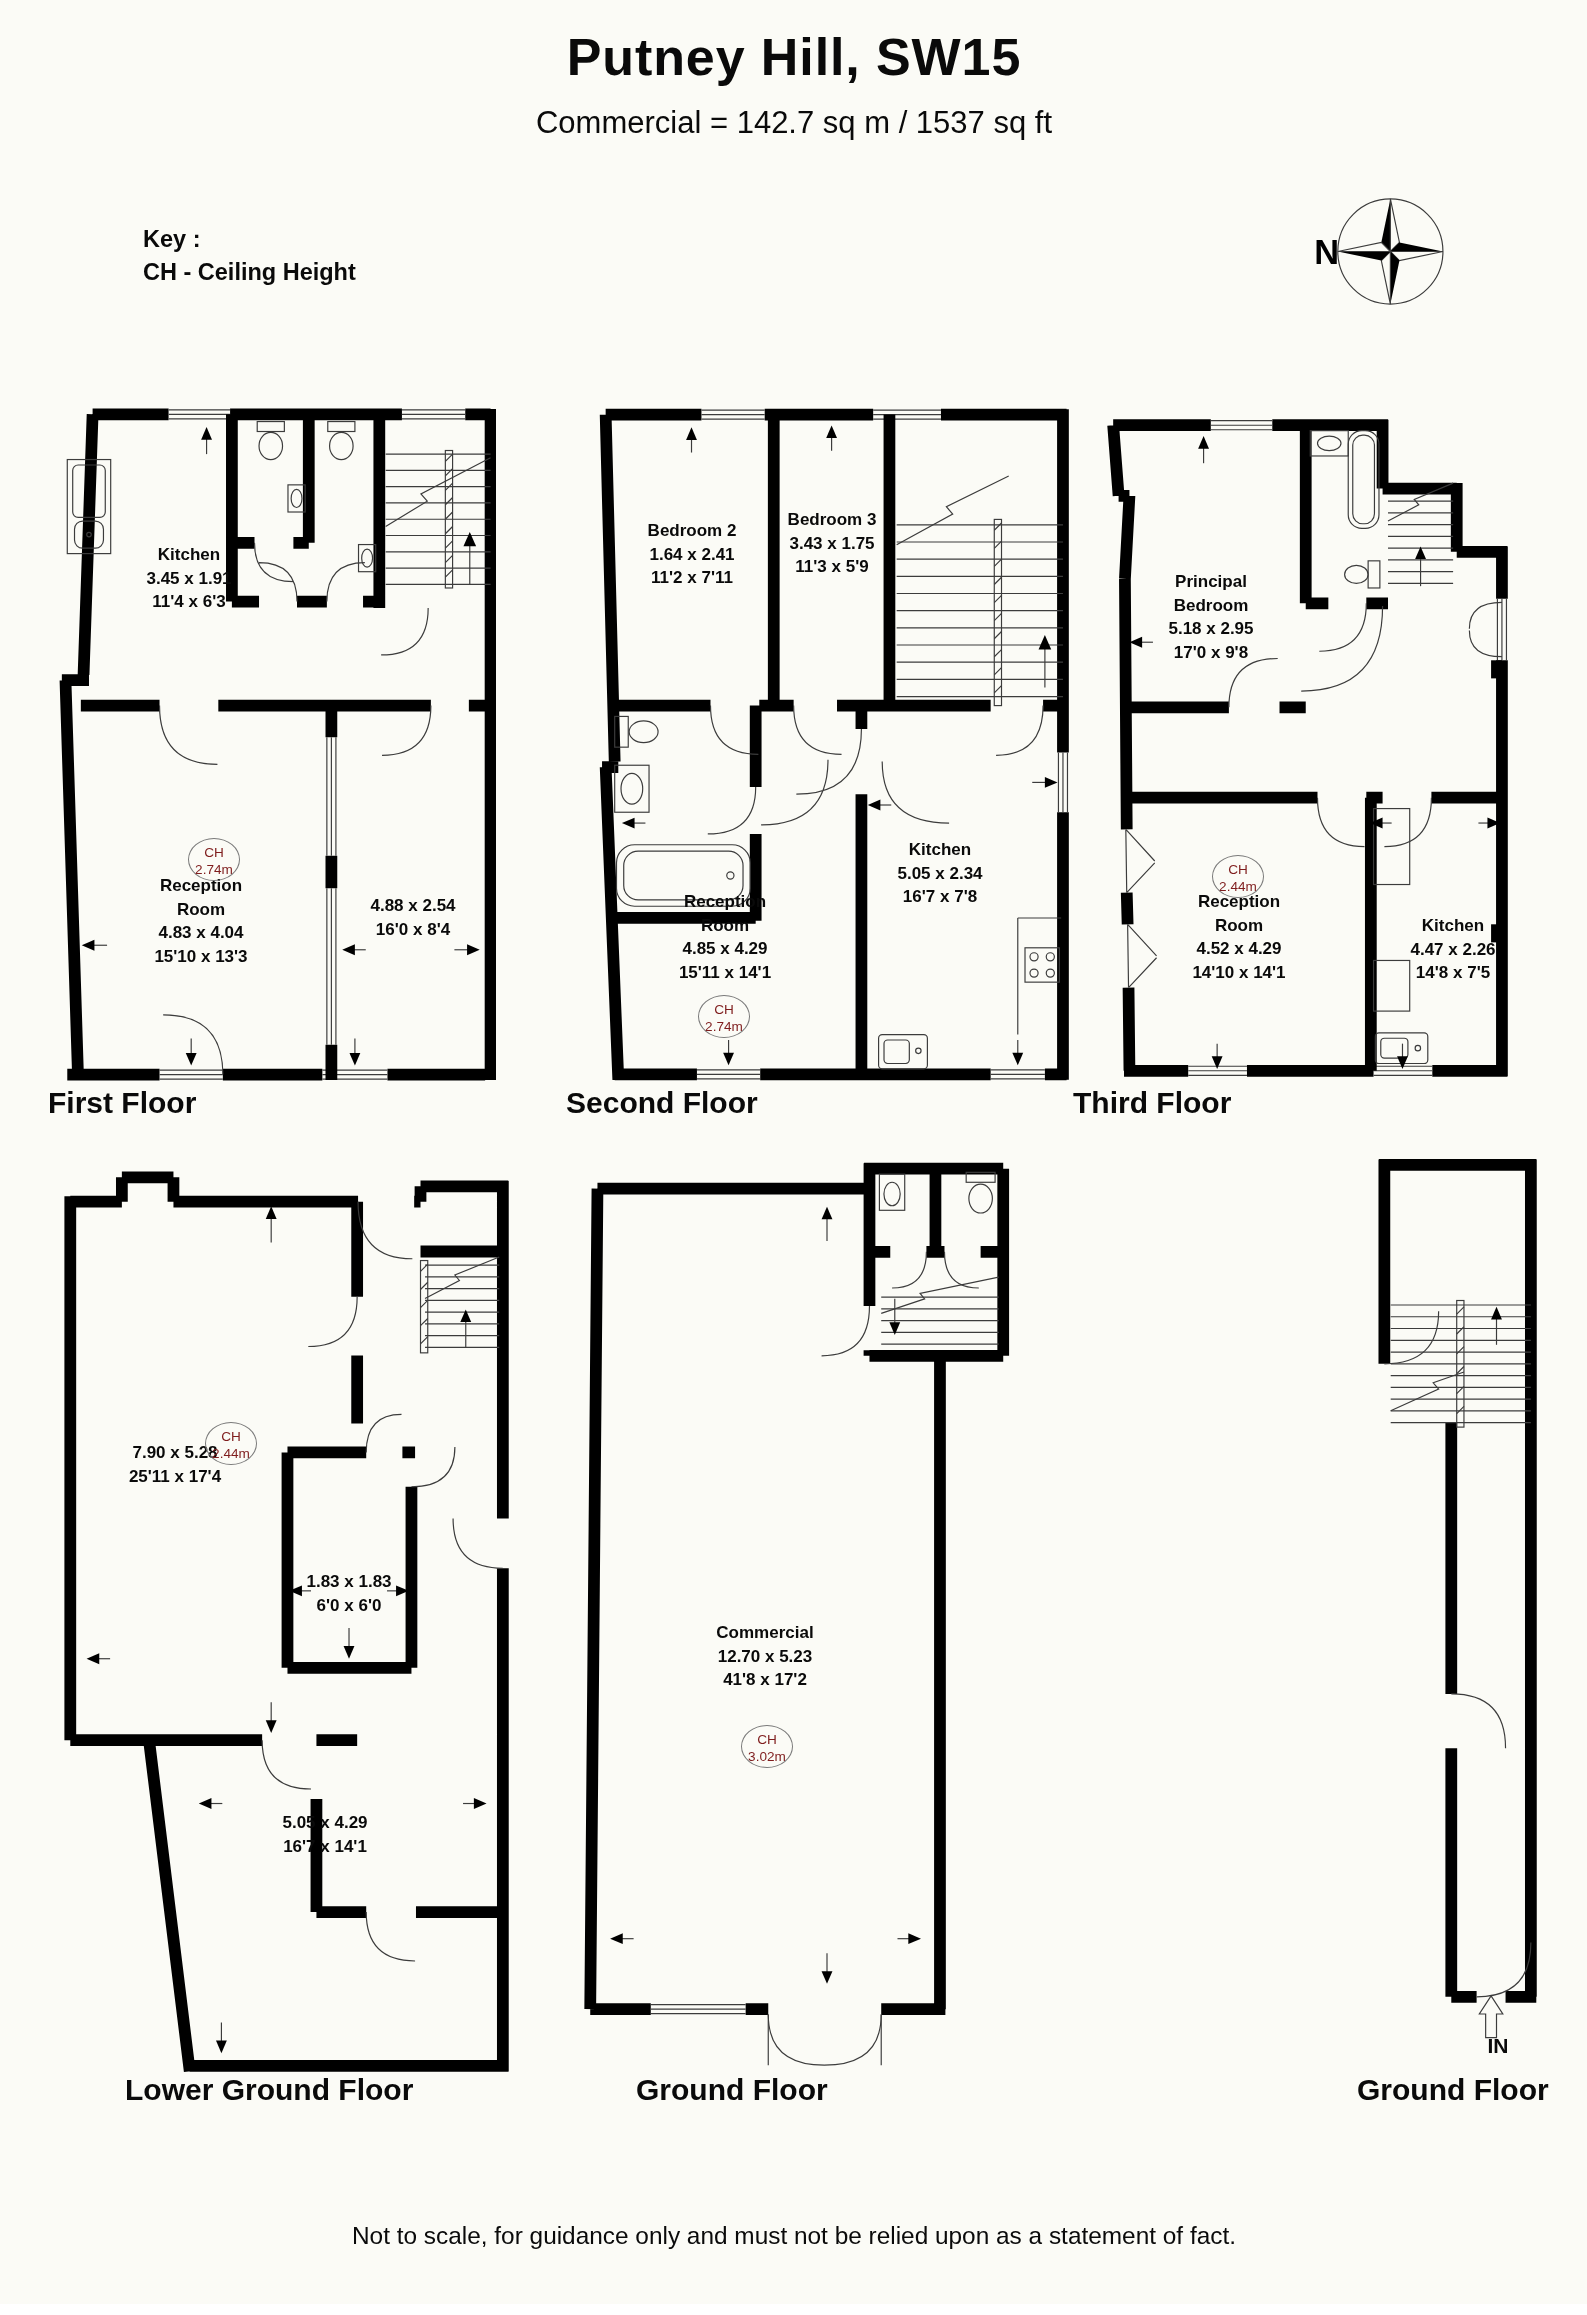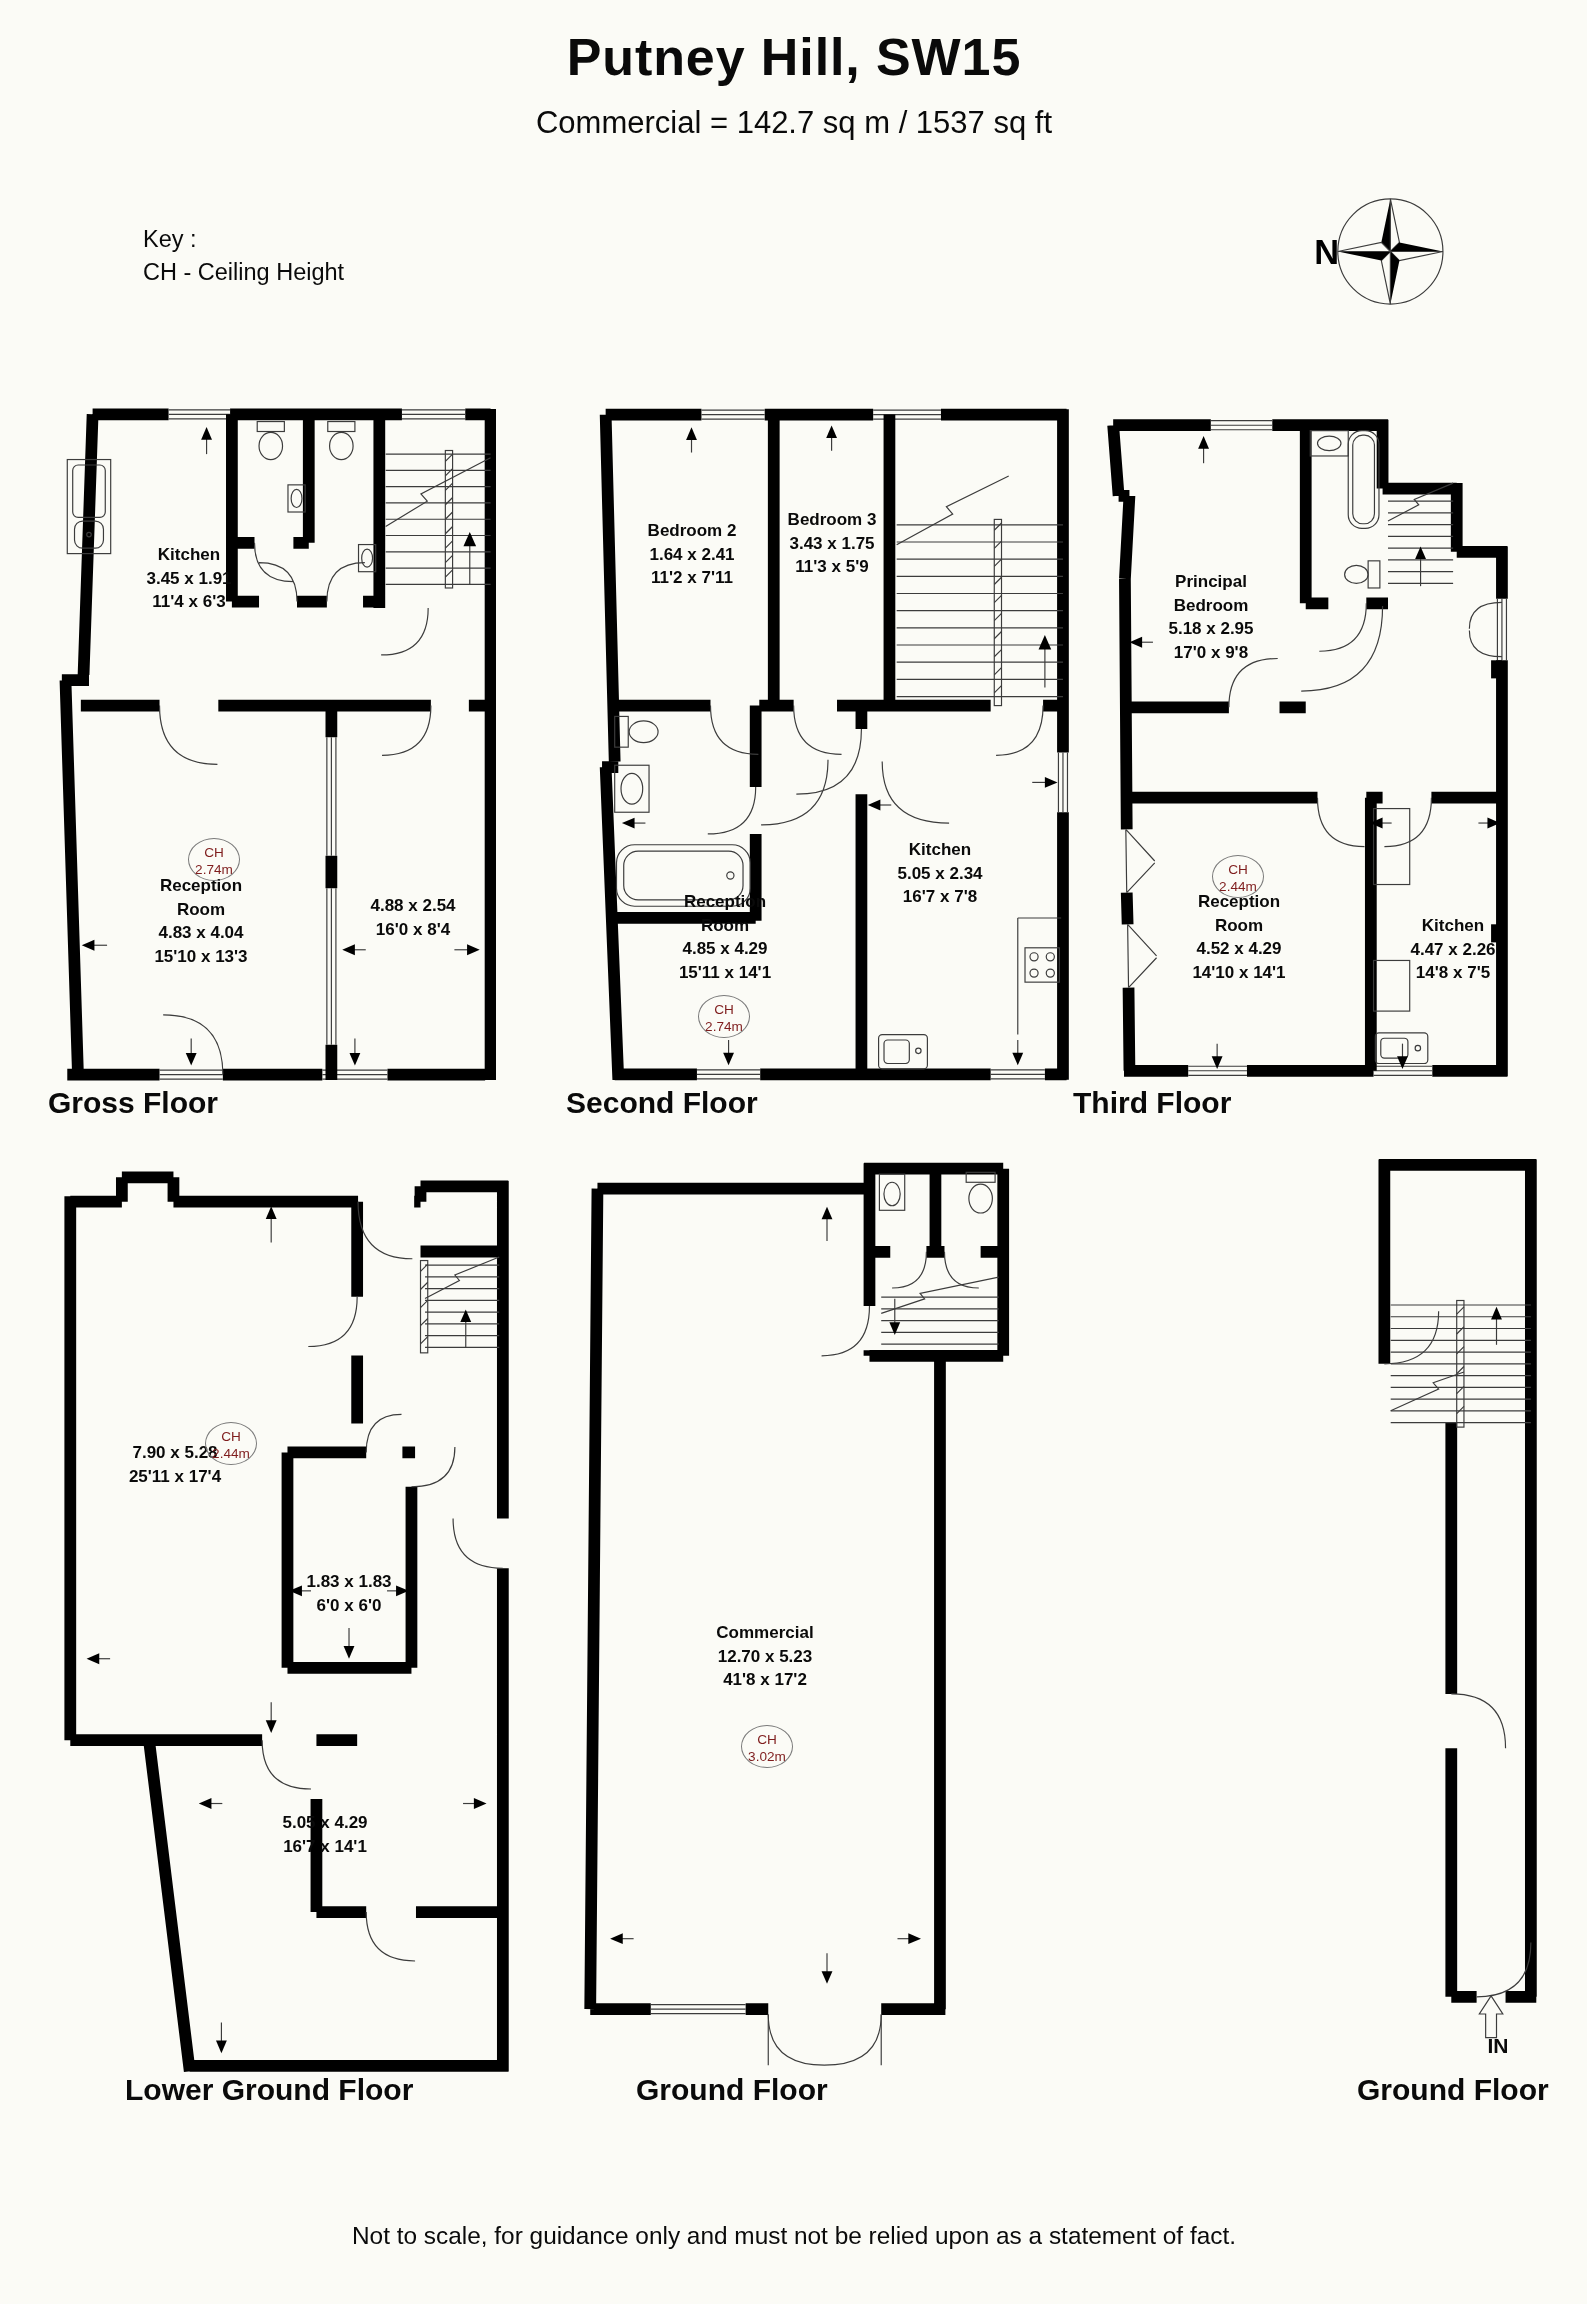--- a/index.html
+++ b/index.html
@@ -1,19 +1,19 @@
 <!DOCTYPE html>
 <html style="font-size:14.5px"><head>
 <meta charset="utf-8">
 <style>
   html,body{margin:0;padding:0;background:#ffffff;}
   .page{position:relative;width:1588px;height:2304px;background:#fbfbf6;font-family:"Liberation Sans",sans-serif;color:#0a0a0a;overflow:hidden;}
   .hdr-title{position:absolute;top:27px;left:0;width:1588px;text-align:center;font-size:52px;font-weight:bold;letter-spacing:0.9px;}
   .hdr-sub{position:absolute;top:101px;left:0;width:1588px;text-align:center;font-size:31px;line-height:43px;}
-  .keyblk{position:absolute;left:143px;top:223px;font-size:23.5px;line-height:33px;}
+  .keyblk{position:absolute;left:143px;top:223px;font-size:23.5px;line-height:33px;font-weight:bold;}
   .compass{position:absolute;left:1307px;top:179px;}
   .plan{position:absolute;}
   .plan svg{position:absolute;left:0;top:0;}
   .floor-title{position:absolute;font-size:30px;font-weight:bold;white-space:nowrap;}
   .in-label{position:absolute;left:1478px;top:2034px;width:40px;text-align:center;font-size:21px;font-weight:bold;}
   .room-label{position:absolute;transform:translateX(-50%);text-align:center;font-size:17px;font-weight:bold;line-height:23.5px;}
   .room-label .rdim{white-space:nowrap;}
   .ch-badge{position:absolute;transform:translateX(-50%);width:52px;height:43px;border:1.3px solid #7a7a7a;border-radius:50%;text-align:center;font-size:13.6px;line-height:17px;padding-top:4.5px;box-sizing:border-box;font-weight:normal;color:#7f1d1d;background:transparent;margin-top:28px;}
   .footer{position:absolute;left:0;top:2218px;width:1588px;text-align:center;font-size:24.4px;line-height:36px;}
   .w{stroke:#000;stroke-width:13;fill:none;}
@@ -398,21 +398,21 @@
         <line class="t" x1="162" y1="214" x2="162" y2="184"></line>
           <polygon points="156,186 162,172 168,186"></polygon>
       </g>
       <g>
         <path class="t" d="M38 235 Q98 235 98 177 M112 600 Q172 600 172 660 M140 935 Q200 935 200 875"></path>
       </g>
       <path class="tk" d="M150 980 V954 H143 L156 934 L169 954 H162 V980 Z"></path>
     </svg>
   </div>
 
-  <div class="floor-title" style="left:48px;top:1086px">Gross Floor</div>
+  <div class="floor-title" style="left:48px;top:1086px">First Floor</div>
   <div class="floor-title" style="left:566px;top:1086px">Second Floor</div>
   <div class="floor-title" style="left:1073px;top:1086px">Third Floor</div>
   <div class="floor-title" style="left:125px;top:2073px">Lower Ground Floor</div>
   <div class="floor-title" style="left:636px;top:2073px">Ground Floor</div>
   <div class="floor-title" style="left:1357px;top:2073px">Ground Floor</div>
   <div class="in-label">IN</div>
 
   <div class="footer">
     <div>Not to scale, for guidance only and must not be relied upon as a statement of fact.</div>
   </div>

